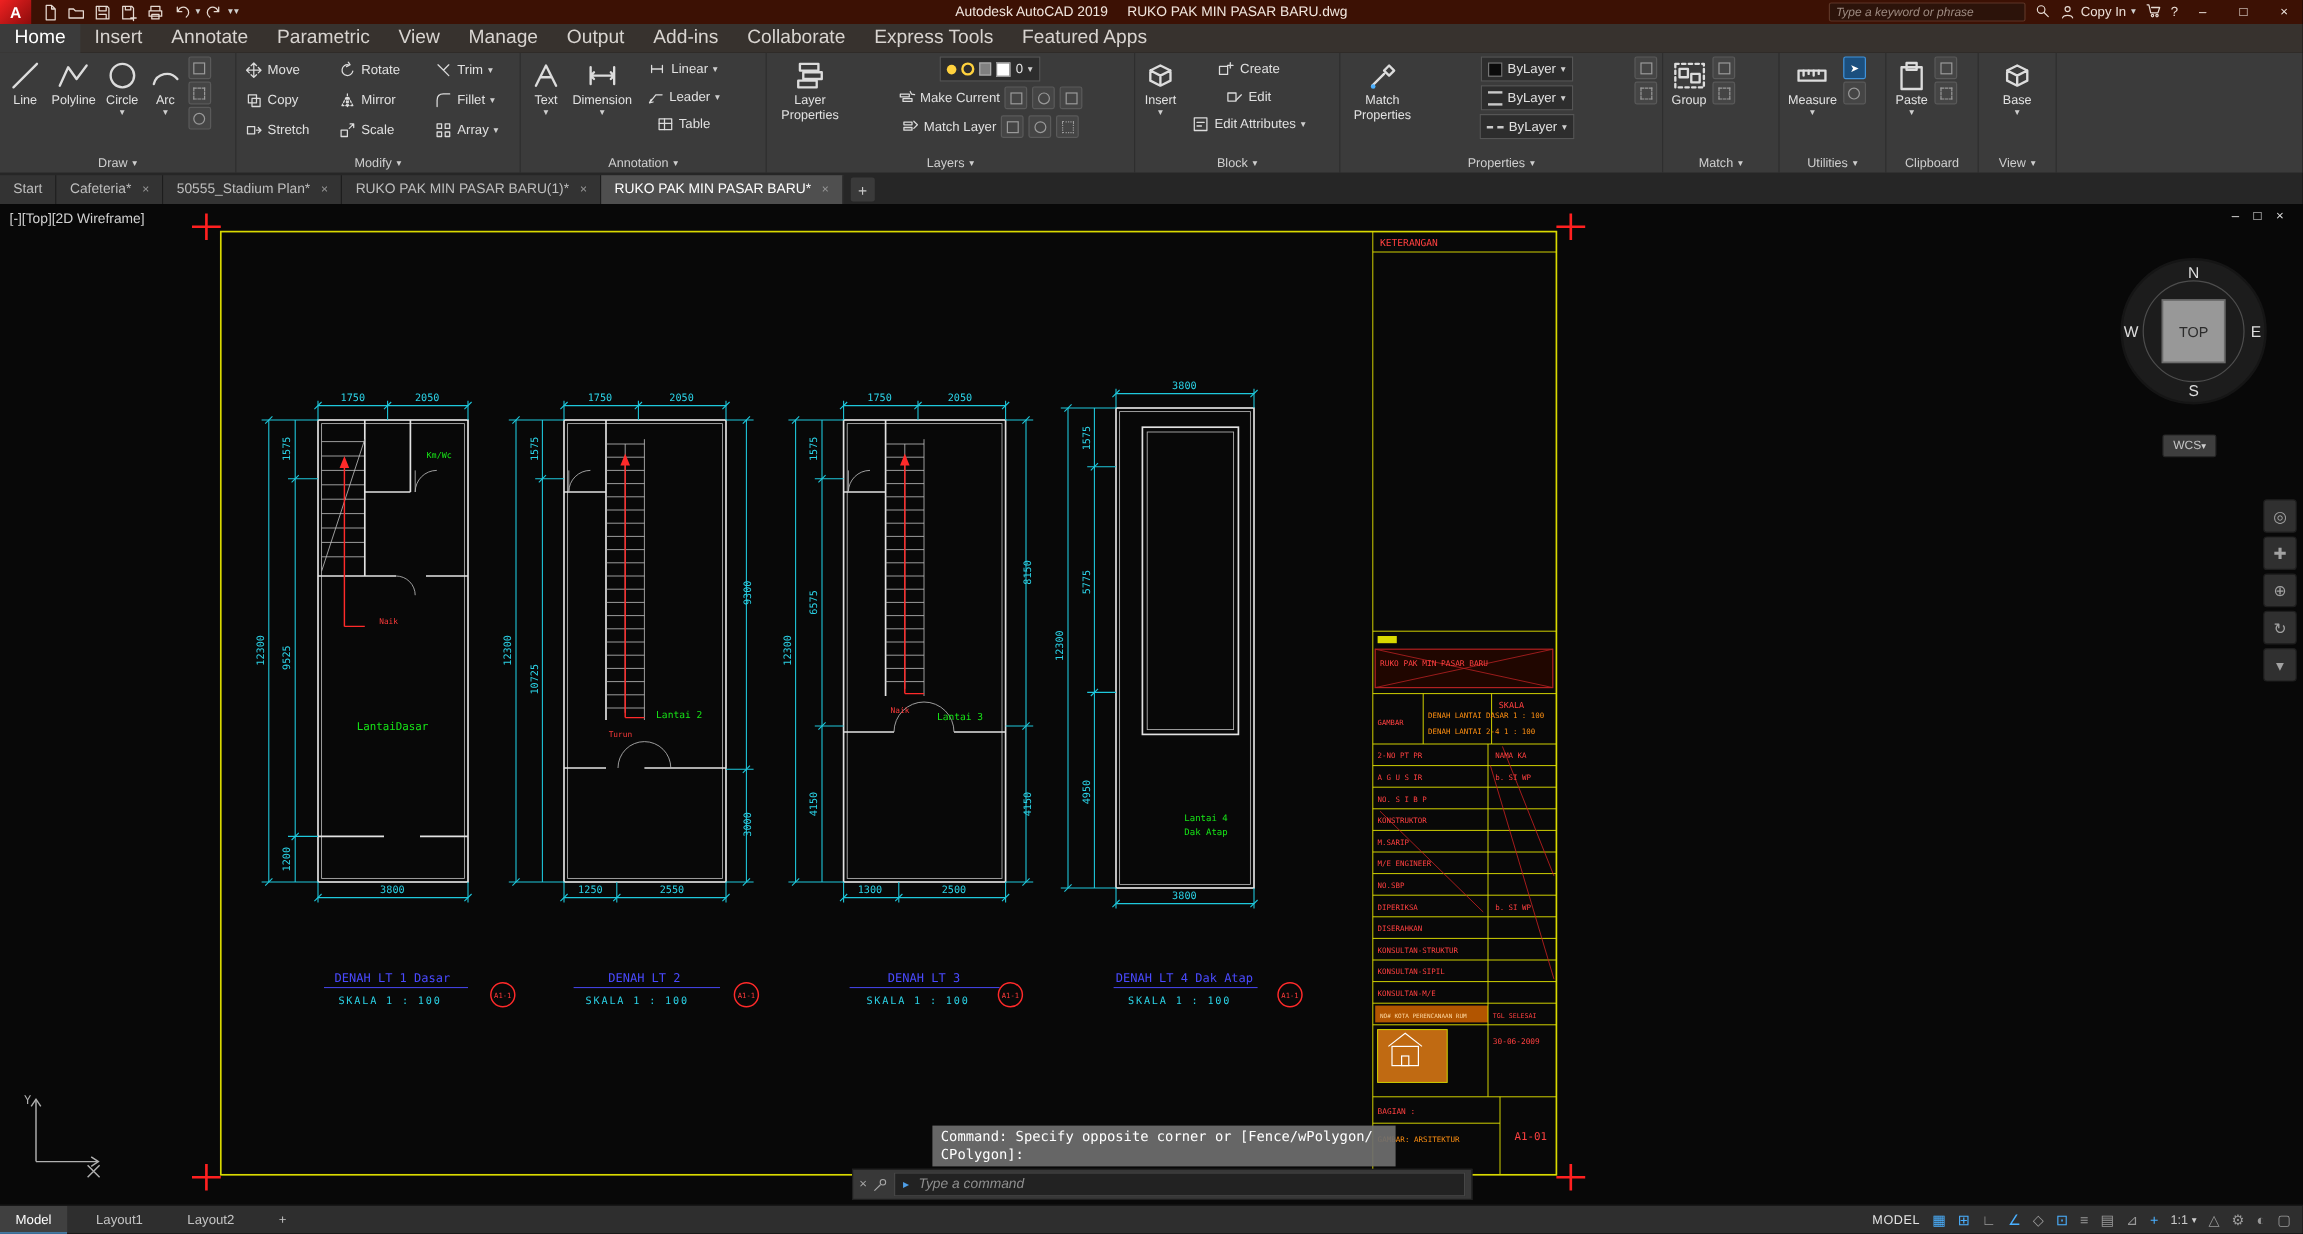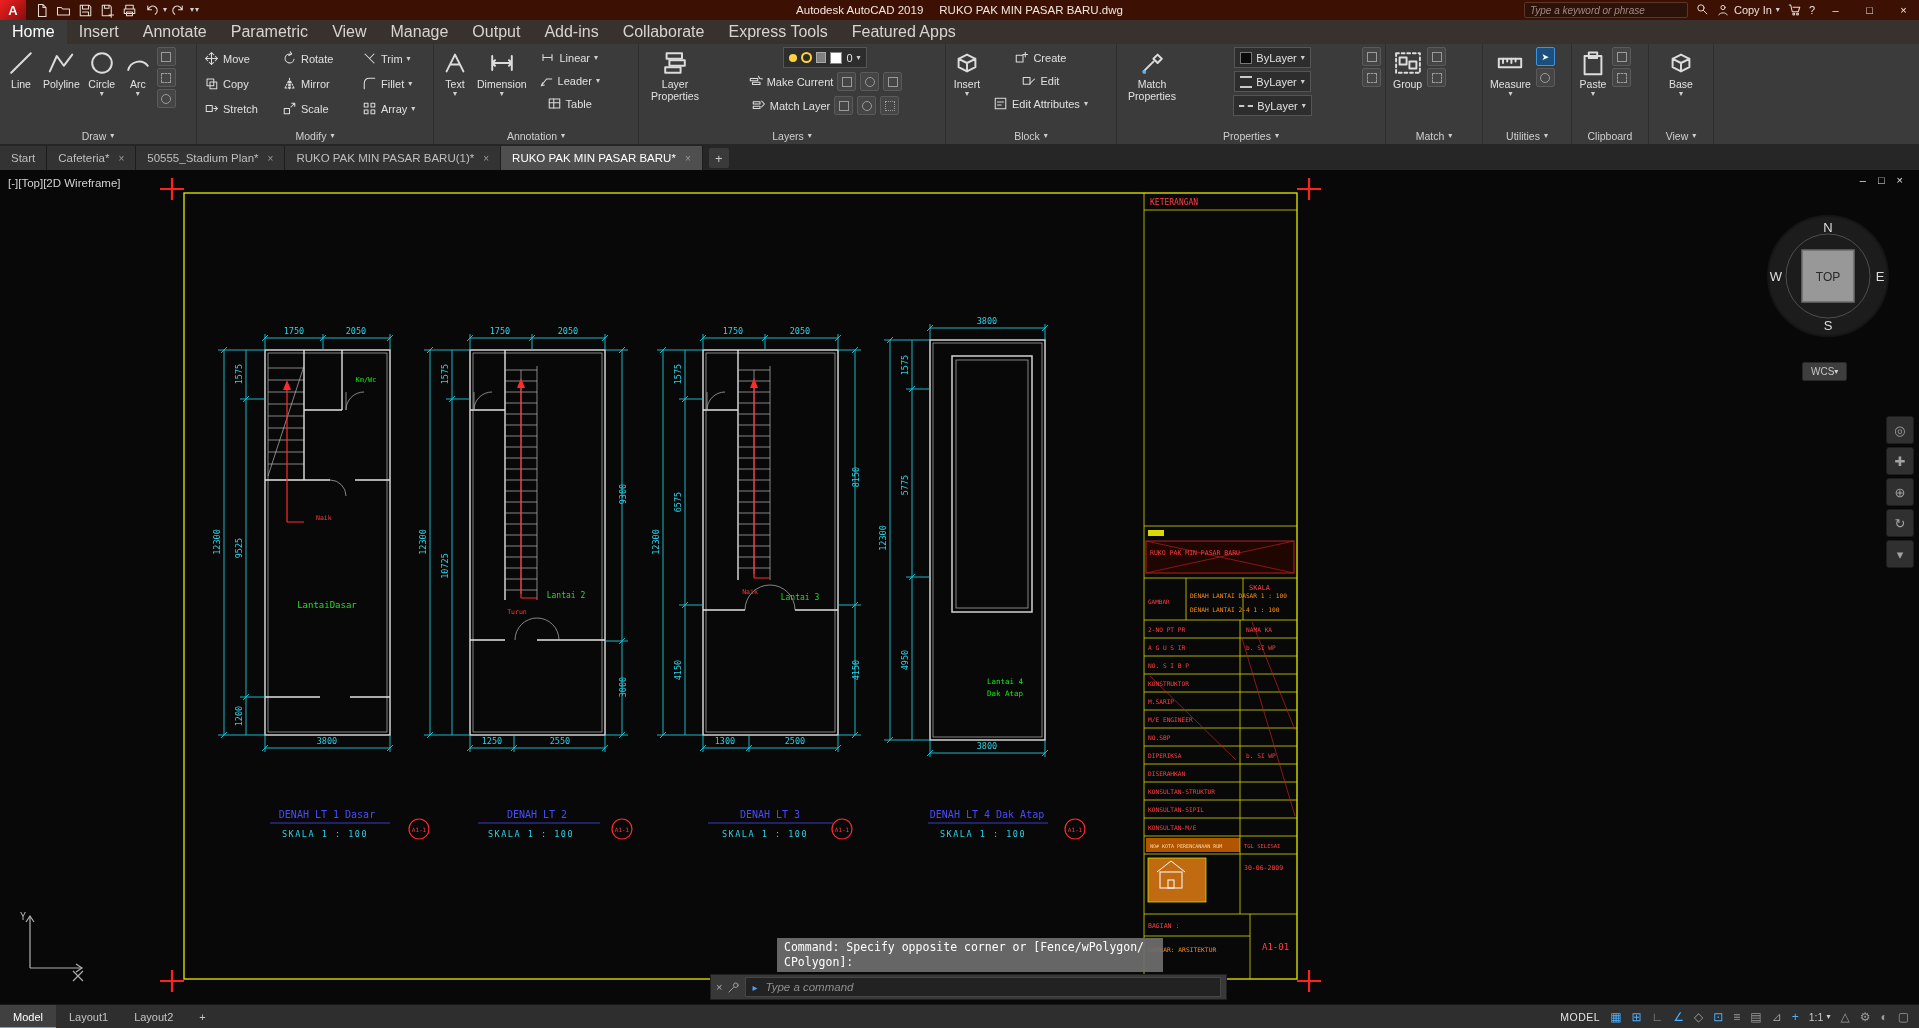--- a/index.html
+++ b/index.html
@@ -86,21 +86,21 @@
           gap:5px;background:#383838;border:1px solid #202020;padding:0 5px;z-index:6;}
   .cmdico{color:#a8a8a8;font-size:11px;display:flex;align-items:center;}
   .cmdinput{flex:1;height:18px;background:#222;border:1px solid #464646;display:flex;align-items:center;
             gap:6px;padding:0 6px;}
   .cmdinput .pr{color:#4f9fe8;font-size:10px;}
   .cmdinput input{flex:1;background:transparent;border:none;outline:none;color:#cfcfcf;
                   font-style:italic;font-size:11.5px;font-family:Liberation Sans, sans-serif;}
   .cmdinput input::placeholder{color:#8f8f8f;font-style:italic;}
   
   .bottombar{position:absolute;left:0;top:1004px;width:1919px;height:24px;background:#2e2e2e;
-             border-top:1px solid #171717;display:flex;align-items:center;font-size:11px;color:#c4c4c4;z-index:40;}
+             border-top:1px solid #171717;display:flex;align-items:center;font-size:11px;color:#c4c4c4;z-index:40;gap:11px;}
   .ltab{height:24px;display:flex;align-items:center;padding:0 13px;}
   .ltab.active{background:#404040;color:#fff;box-shadow:inset 0 -2px 0 #4ab0ff;}
   .statusicons{margin-left:auto;display:flex;align-items:center;gap:10px;padding-right:10px;font-size:12px;}
   .si{color:#9a9a9a;} .si.on{color:#4ab0ff;}
   .silabel{color:#e4e4e4;font-size: 10.5px;letter-spacing:.5px;}
   .siscale{color:#c8c8c8;font-size:10.5px;display:flex;align-items:center;gap:3px;}
   
   .w{stroke:#e2e2e2;stroke-width:1.4;fill:none;}
   .w2{stroke:#b9b9b9;stroke-width:.7;fill:none;}
   .d{stroke:#1ec8dc;stroke-width:.9;fill:none;}

